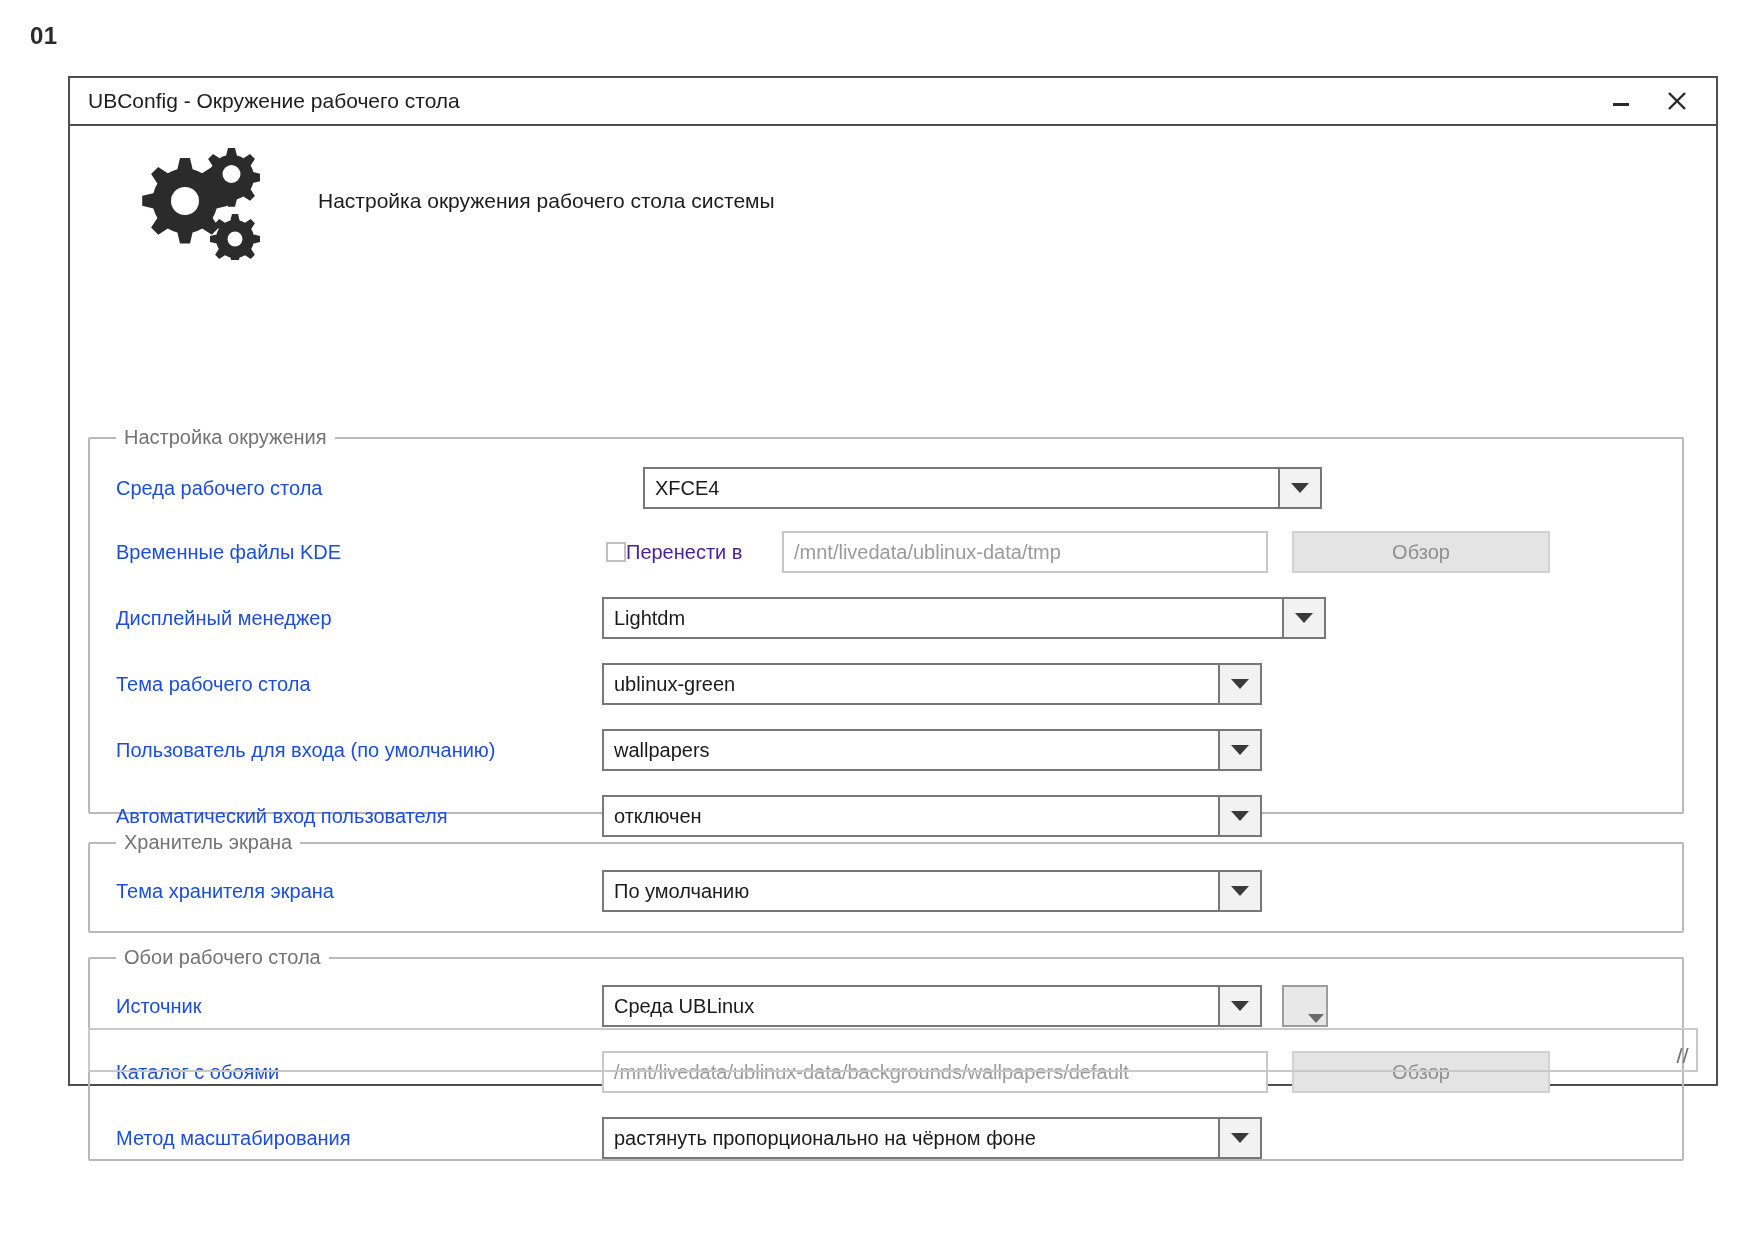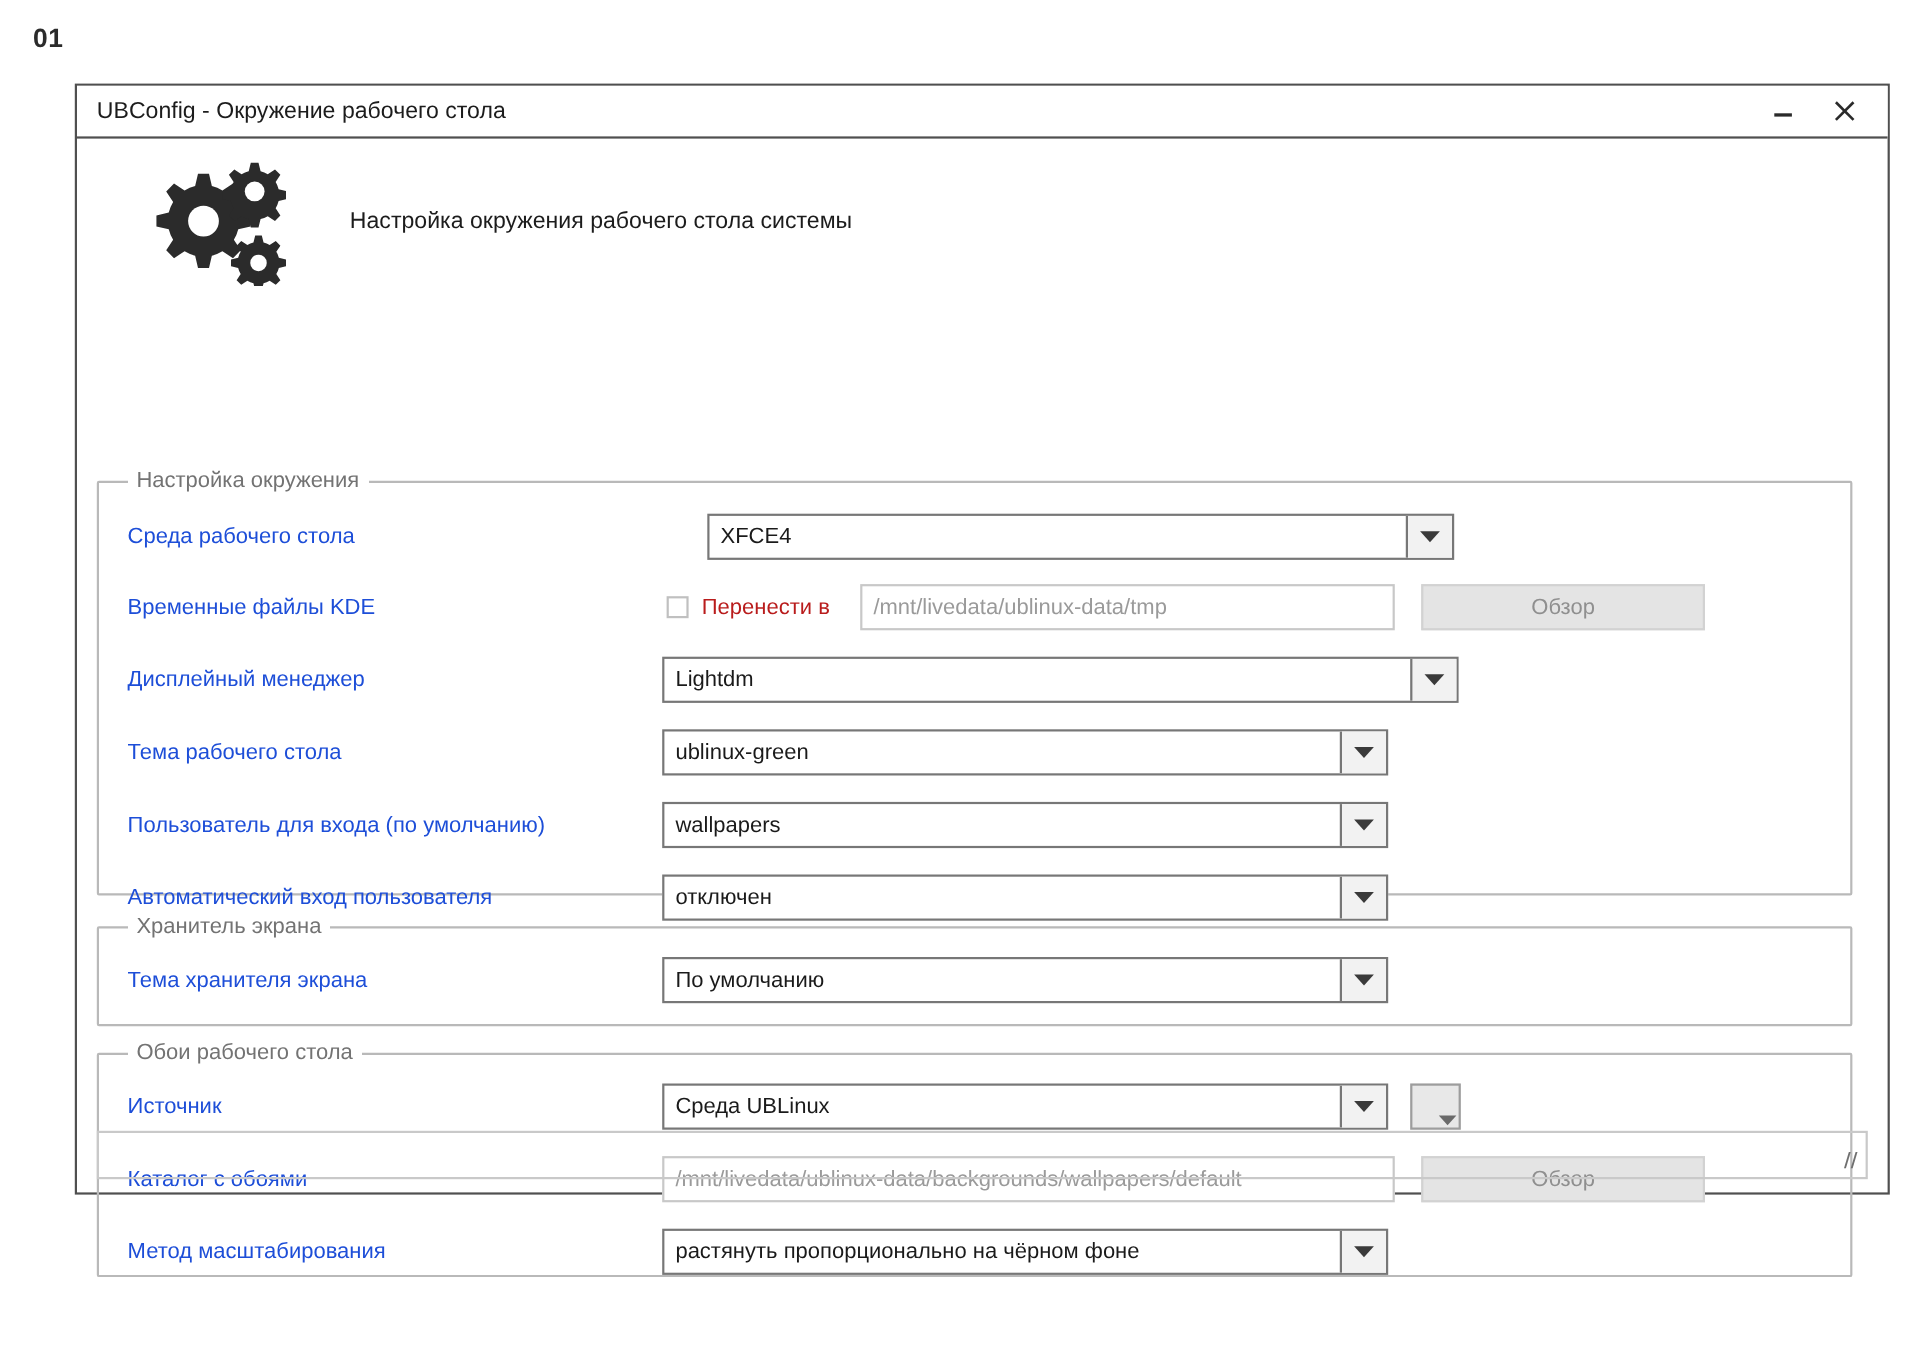--- a/index.html
+++ b/index.html
@@ -218,22 +218,21 @@
   .checkbox {
     width: 20px;
     height: 20px;
     border: 2px solid #c0c0c0;
     background: #ffffff;
     box-sizing: border-box;
   }
 
   .checkbox-label {
     font-size: 20px;
-    color: #b91c1c;
-    margin-left: 12px;
+    color: #4c1d95;
     white-space: nowrap;
   }
 
   .color-swatch {
     position: absolute;
     width: 46px;
     height: 42px;
     background: #e8e8e8;
     border: 2px solid #9d9d9d;
     box-sizing: border-box;

